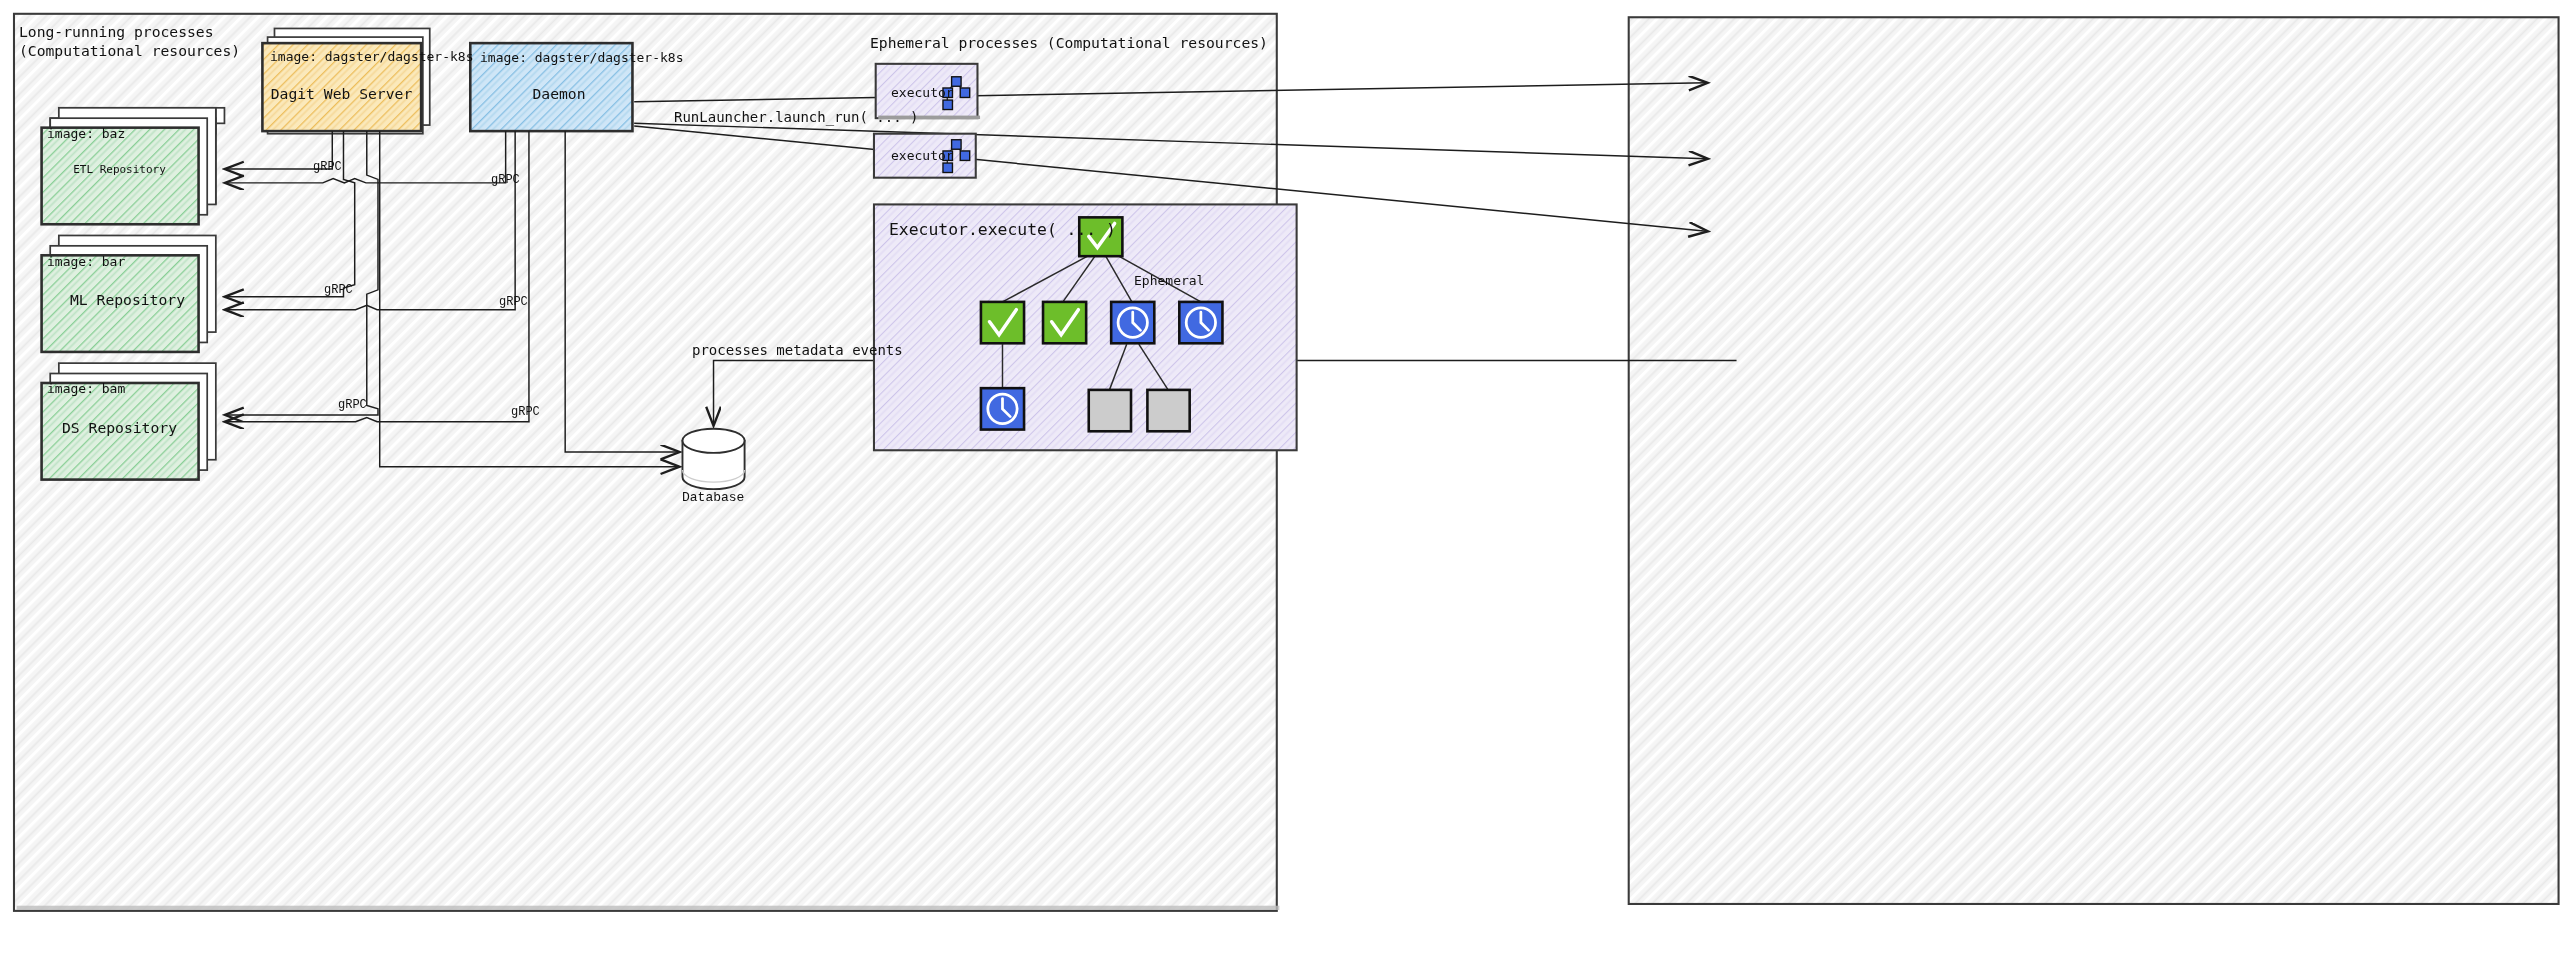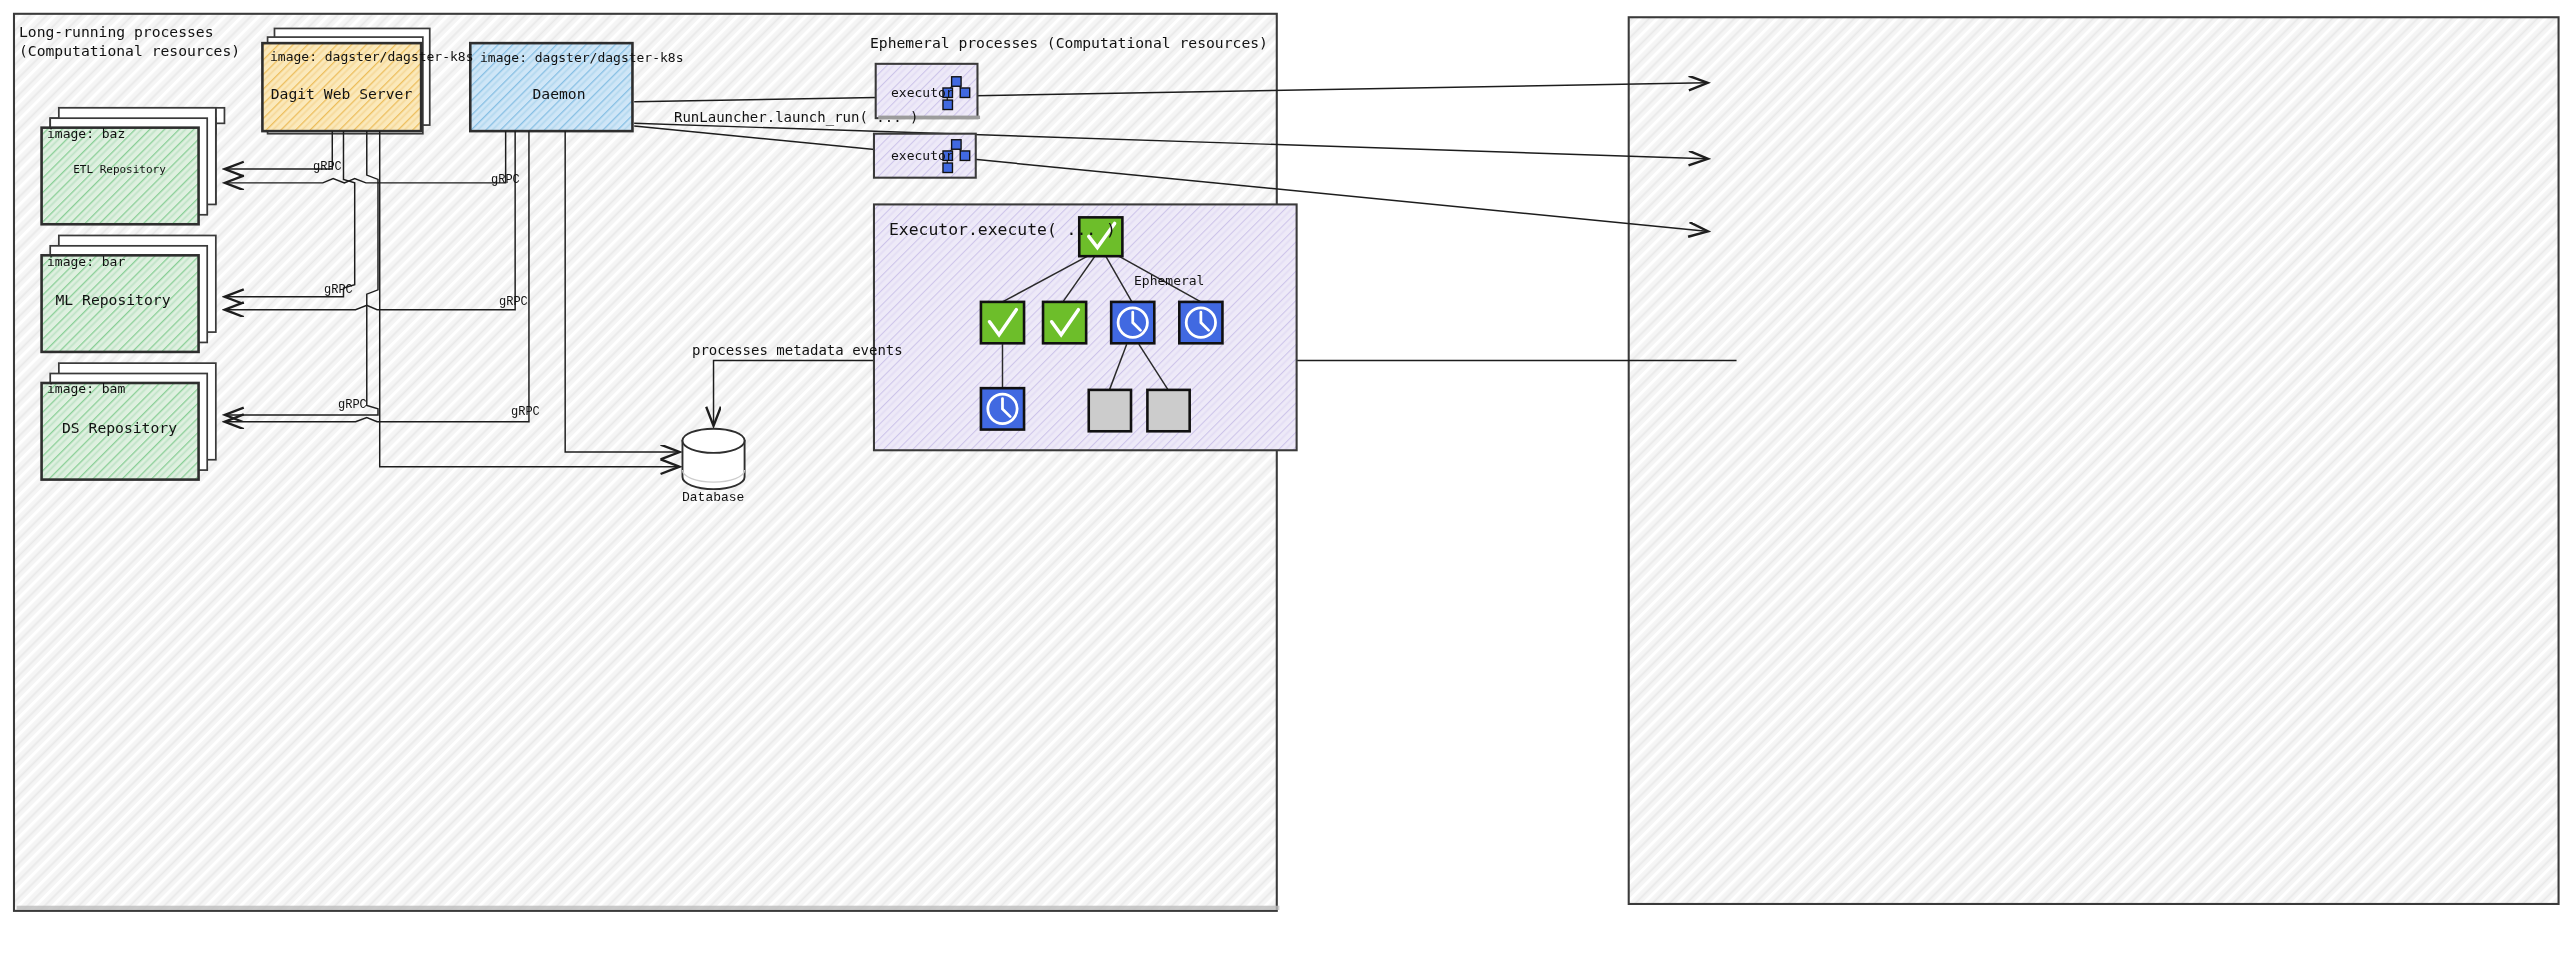--- a/index.html
+++ b/index.html
@@ -203,21 +203,21 @@
 <div class="txt mono" style="left:270px;top:49px;font-size:13px;">image: dagster/dagster-k8s</div>
 <div class="txt mono" style="left:262px;top:85px;width:159px;text-align:center;font-size:14.7px;">Dagit Web Server</div>
 
 <div class="txt mono" style="left:480px;top:50px;font-size:13px;">image: dagster/dagster-k8s</div>
 <div class="txt mono" style="left:470px;top:85px;width:162px;text-align:center;font-size:14.7px;padding-left:8px;">Daemon</div>
 
 <div class="txt mono" style="left:47px;top:126px;font-size:13px;">image: baz</div>
 <div class="txt mono" style="left:41px;top:163px;width:157px;text-align:center;font-size:11px;">ETL Repository</div>
 
 <div class="txt mono" style="left:47px;top:254px;font-size:13px;">image: bar</div>
-<div class="txt mono" style="left:41px;top:291px;width:144px;text-align:center;font-size:14.7px;">ML Repository</div>
+<div class="txt mono" style="left:41px;top:291px;width:144px;text-align:right;font-size:14.7px;">ML Repository</div>
 
 <div class="txt mono" style="left:47px;top:381px;font-size:13px;">image: bam</div>
 <div class="txt mono" style="left:41px;top:419px;width:157px;text-align:center;font-size:14.7px;">DS Repository</div>
 
 <div class="txt sans" style="left:313px;top:160px;font-size:12px;">gRPC</div>
 <div class="txt sans" style="left:491px;top:173px;font-size:12px;">gRPC</div>
 <div class="txt sans" style="left:324px;top:283px;font-size:12px;">gRPC</div>
 <div class="txt sans" style="left:499px;top:295px;font-size:12px;">gRPC</div>
 <div class="txt sans" style="left:338px;top:398px;font-size:12px;">gRPC</div>
 <div class="txt sans" style="left:511px;top:405px;font-size:12px;">gRPC</div>

